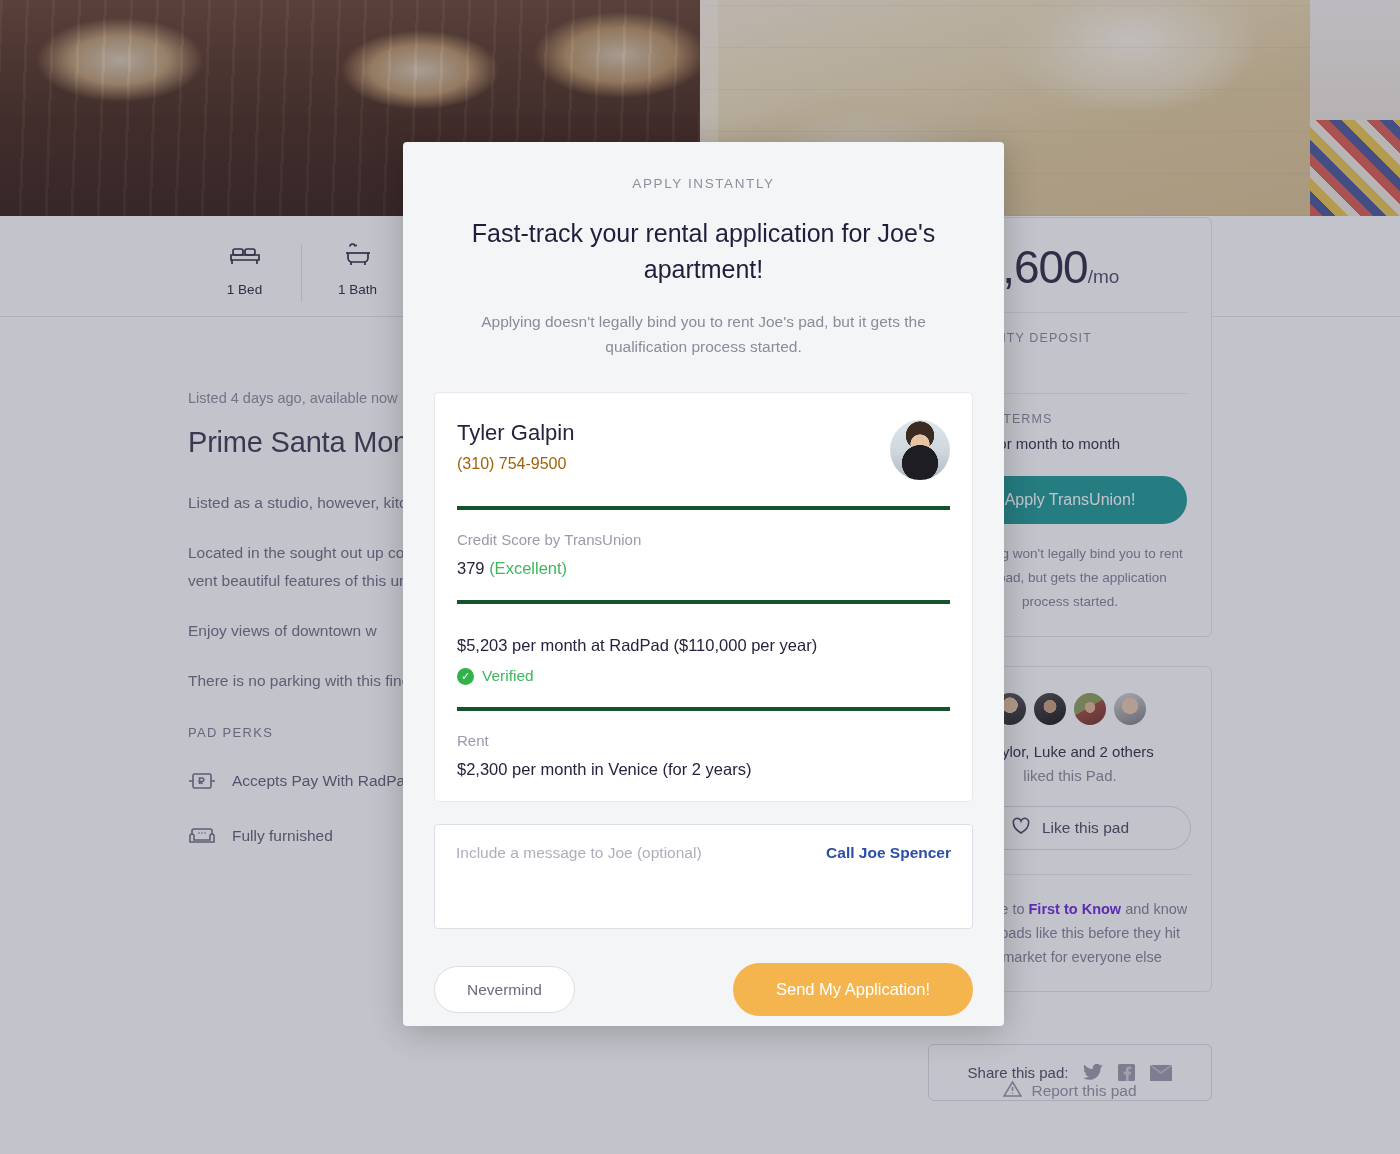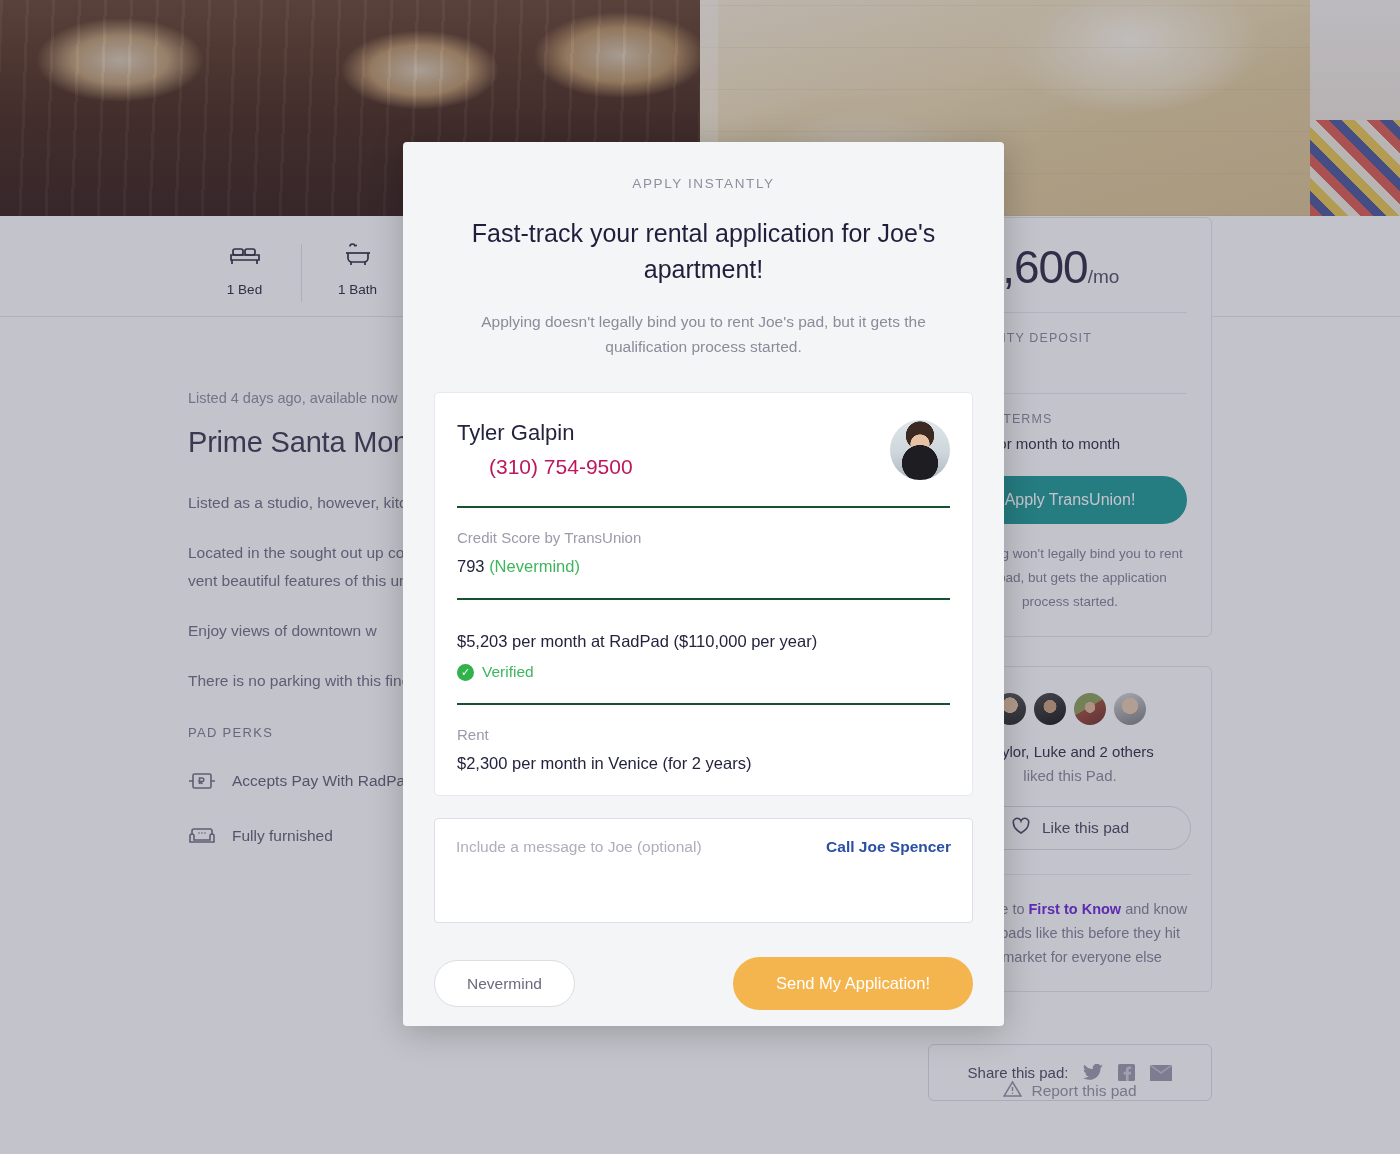--- a/index.html
+++ b/index.html
@@ -107,29 +107,29 @@
   .modal { position:absolute; left:403px; top:142px; width:601px; height:884px;
       background:#f4f5f7; border-radius:4px; box-shadow:0 6px 34px rgba(0,0,0,.22); padding:34px 31px 0; }
   .eyebrow { text-align:center; font-size:13.5px; letter-spacing:1.6px; color:#8f8f9f; }
   .modal-title { margin-top:24px; text-align:center; font-size:25px; line-height:36px; color:#1f1f3c; }
   .modal-sub { margin-top:22px; text-align:center; font-size:15.5px; line-height:25px; color:#8b8b9c;
       padding:0 32px; }
 
   .app-card { margin-top:33px; background:#fff; border:1px solid #e8e8ee; border-radius:5px; padding:0 22px; }
   .app-top { display:flex; align-items:flex-start; justify-content:space-between; padding:27px 0 26px;gap:8px; }
   .app-name { font-size:22px; color:#24243e; }
-  .app-phone { margin-top:9px; font-size:21px; color:#be185d;margin-left:32px; }
+  .app-phone { margin-top:9px; font-size:16px; color:#a16207; }
   .app-photo { width:60px; height:60px; border-radius:50%; flex:0 0 60px;
       background:
         radial-gradient(circle at 50% 72%, #1d1d22 0 34%, rgba(0,0,0,0) 35%),
         radial-gradient(circle at 50% 40%, #e7c2a4 0 20%, rgba(0,0,0,0) 21%),
         radial-gradient(circle at 50% 26%, #3a2a22 0 26%, rgba(0,0,0,0) 27%),
         linear-gradient(180deg,#dfe6ea 0%, #cdd6dc 55%, #aeb7bd 100%);
   }
-  .app-sec { border-top:2px solid #14532d; padding:21px 0 22px; }
+  .app-sec { border-top:4px solid #14532d; padding:21px 0 22px; }
   .app-lab { font-size:15px; color:#9a9aab; }
   .app-val { margin-top:11px; font-size:16.5px; color:#24243e; }
   .app-val .good { color:#3fb65e; }
   .verified { margin-top:12px; display:flex; align-items:center; gap:8px; font-size:15.5px; color:#3fb65e; }
   .vbadge { width:17px; height:17px; border-radius:50%; background:#31b24b; color:#fff; font-size:11px;
       display:flex; align-items:center; justify-content:center; }
 
   .msg-box { margin-top:22px; background:#fff; border:1px solid #dedee6; border-radius:4px; height:105px;
       padding:19px 21px; display:flex; justify-content:space-between; align-items:flex-start; }
   .msg-ph { font-size:15.5px; color:#aeaebc; }
@@ -308,22 +308,22 @@
         <div>
           <div class="app-name">Tyler Galpin</div>
           <div class="app-phone">(310) 754-9500</div>
         </div>
         <div class="app-photo"></div>
       </div>
 
       <div class="app-sec">
         <div class="app-lab">Credit Score by TransUnion</div>
         <div class="app-val">
-          <span>793</span>
-          <span class="good">(Nevermind)</span>
+          <span>379</span>
+          <span class="good">(Excellent)</span>
         </div>
       </div>
 
       <div class="app-sec">
         <div class="app-val">$5,203 per month at RadPad ($110,000 per year)</div>
         <div class="verified">
           <span class="vbadge">✓</span>
           <span>Verified</span>
         </div>
       </div>

